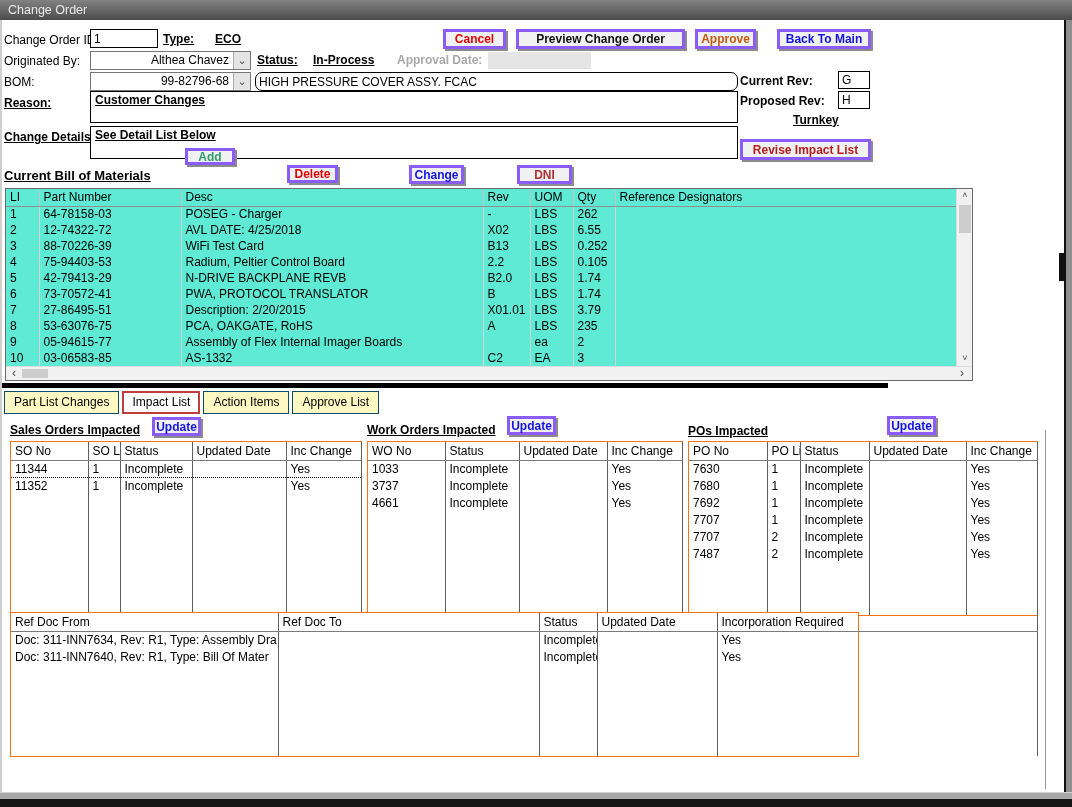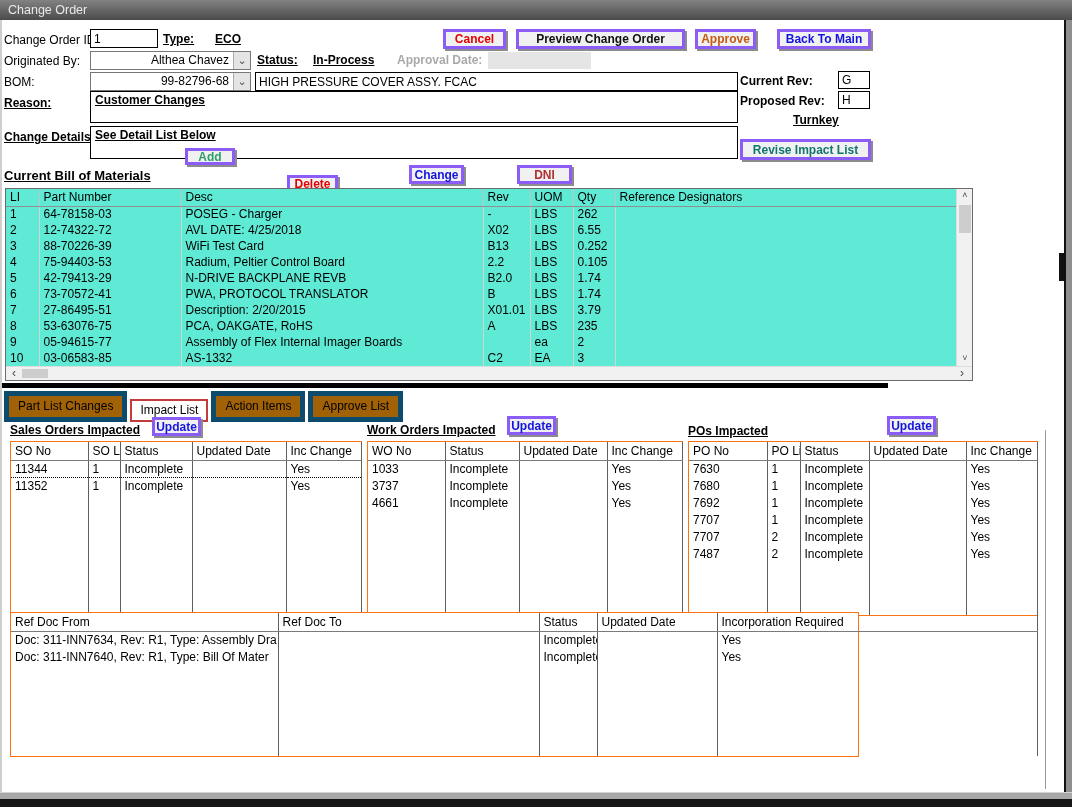--- a/index.html
+++ b/index.html
@@ -23,21 +23,21 @@
     position:absolute; border:1px solid #000; background:#fff;
     font:12px "Liberation Sans", sans-serif; padding:1px 3px;
   }
   .btn {
     position:absolute; background:#f1f1f1; border:3px solid #8b5cf6;
     box-shadow:2px 2px 0 #8c8c8c; font-weight:bold; font-size:12px;
     display:flex; align-items:center; justify-content:center;
     white-space:nowrap; cursor:pointer;
   }
   .c-red{color:#e60000} .c-orange{color:#c55a11} .c-blue{color:#1414e0}
-  .c-black{color:#111}  .c-magenta{color:#0f766e} .c-green{color:#2e9e68}
+  .c-black{color:#111}  .c-magenta{color:#b91c1c} .c-green{color:#2e9e68}
   .c-dni{color:#b03030}
   .combo { position:absolute; border:1px solid #767676; background:#fff; display:flex; }
   .combo-text { flex:1; padding:1px 4px; white-space:nowrap; overflow:hidden;text-align:right; }
   .combo-arrow { width:17px; background:#e4e4e4; border-left:1px solid #ababab;
     color:#555; text-align:center; line-height:16px; font-size:11px; }
   .disabled-box { position:absolute; background:#e5e5e5; }
   .box { position:absolute; border:1px solid #000; background:#fff; padding:1px 4px; }
 
   .grid { position:absolute; border:1px solid #6b6b6b; background:#5eead4; }
   .grid-viewport { position:absolute; left:0; top:0; right:16px; bottom:14px; overflow:hidden; }
@@ -57,21 +57,21 @@
   table.impact { border-collapse:collapse; table-layout:fixed; width:100%; height:100%; }
   table.impact th { font-weight:normal; text-align:left; padding:1px 4px; height:18px;
     border-right:1px solid #5f5f5f; border-bottom:1px solid #7a7a7a;
     white-space:nowrap; overflow:hidden; }
   table.impact td { padding:0 4px; height:17px; border-right:1px solid #5f5f5f;
     white-space:nowrap; overflow:hidden; }
   table.impact tr.filler td { height:auto; }
   table.impact tr.selected td { border-top:1px dotted #000; border-bottom:1px dotted #000; }
 
   .tabstrip { position:absolute; display:flex; align-items:flex-end; }
-  .tab { padding:3px 9px 4px; background:#a16207; border:5px solid #0c4a6e;
+  .tab { padding:3px 9px 4px; background:#fef9c3; border:1px solid #0c4a6e;
     margin-right:3px; white-space:nowrap; cursor:pointer; }
   .tab.active { background:#fff; border:2px solid #c43b3b; padding:2px 8px 3px; }
 
   .frame { position:absolute; }
 </style>
 </head>
 <body>
 
 <div class="window">
 
@@ -97,41 +97,41 @@
   <span class="abs lbl bu" style="left:257px;top:53px">Status:</span>
   <span class="abs lbl bu" style="left:313px;top:53px">In-Process</span>
   <span class="abs lbl gray" style="left:397px;top:53px">Approval Date:</span>
   <div class="disabled-box" style="left:488px;top:52px;width:103px;height:17px"></div>
 
   <span class="abs lbl" style="left:4px;top:75px">BOM:</span>
   <div class="combo" style="left:90px;top:72px;width:161px;height:19px">
     <span class="combo-text">99-82796-68</span>
     <span class="combo-arrow">⌄</span>
   </div>
-  <input class="ti" style="left: 255px; top: 72px; width: 483px; height: 19px;" value="HIGH PRESSURE COVER ASSY. FCAC">
+  <input class="ti" style="left: 255px; top: 72px; width: 483px; height: 19px; border-radius: 7px;" value="HIGH PRESSURE COVER ASSY. FCAC">
   <span class="abs lbl b" style="left:740px;top:74px">Current Rev:</span>
   <input class="ti" style="left: 838px; top: 71px; width: 32px; height: 18px;" value="G">
 
   <span class="abs lbl bu" style="left:4px;top:96px">Reason:</span>
   <div class="box" style="left:90px;top:91px;width:648px;height:32px">
     <span class="bu">Customer Changes</span>
   </div>
   <span class="abs lbl b" style="left:740px;top:94px">Proposed Rev:</span>
   <input class="ti" style="left: 838px; top: 91px; width: 32px; height: 18px;" value="H">
   <span class="abs lbl bu" style="left:793px;top:113px">Turnkey</span>
 
   <span class="abs lbl bu" style="left:4px;top:130px">Change Details</span>
   <div class="box" style="left:90px;top:126px;width:648px;height:33px">
     <span class="bu">See Detail List Below</span>
   </div>
   <div class="btn c-magenta" style="left:740px;top:139px;width:131px;height:21px">Revise Impact List</div>
 
   <span class="abs lbl bu" style="left:4px;top:168px;font-size:13px">Current Bill of Materials</span>
   <div class="btn c-green" style="left:185px;top:148px;width:50px;height:17px">Add</div>
-  <div class="btn c-red" style="left:287px;top:175px;width:51px;height:18px">Delete</div>
+  <div class="btn c-red" style="left:287px;top:165px;width:51px;height:18px">Delete</div>
   <div class="btn c-blue" style="left:409px;top:165px;width:55px;height:19px">Change</div>
   <div class="btn c-dni" style="left:517px;top:165px;width:55px;height:19px">DNI</div>
 
   <div class="grid" style="left:5px;top:188px;width:968px;height:193px">
     <div class="grid-viewport">
       <table class="datagrid">
         <colgroup>
           <col style="width:33px">
             <col style="width:142px">
             <col style="width:302px">

